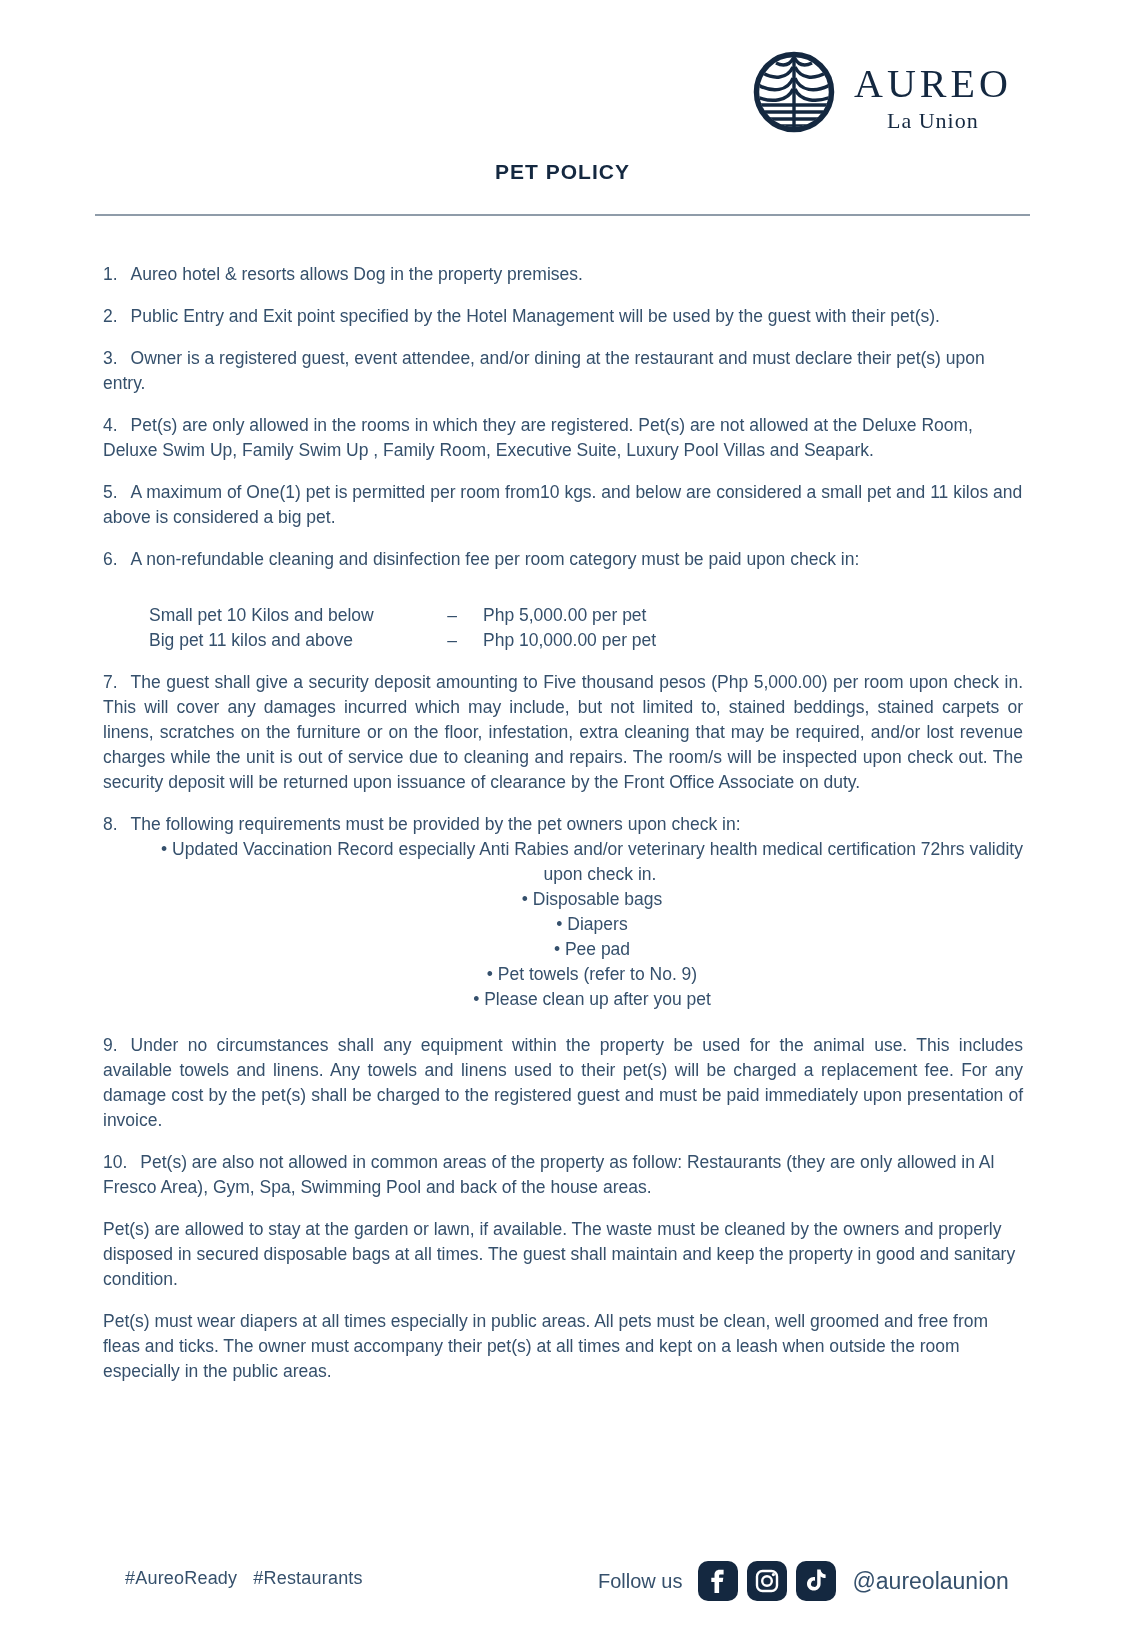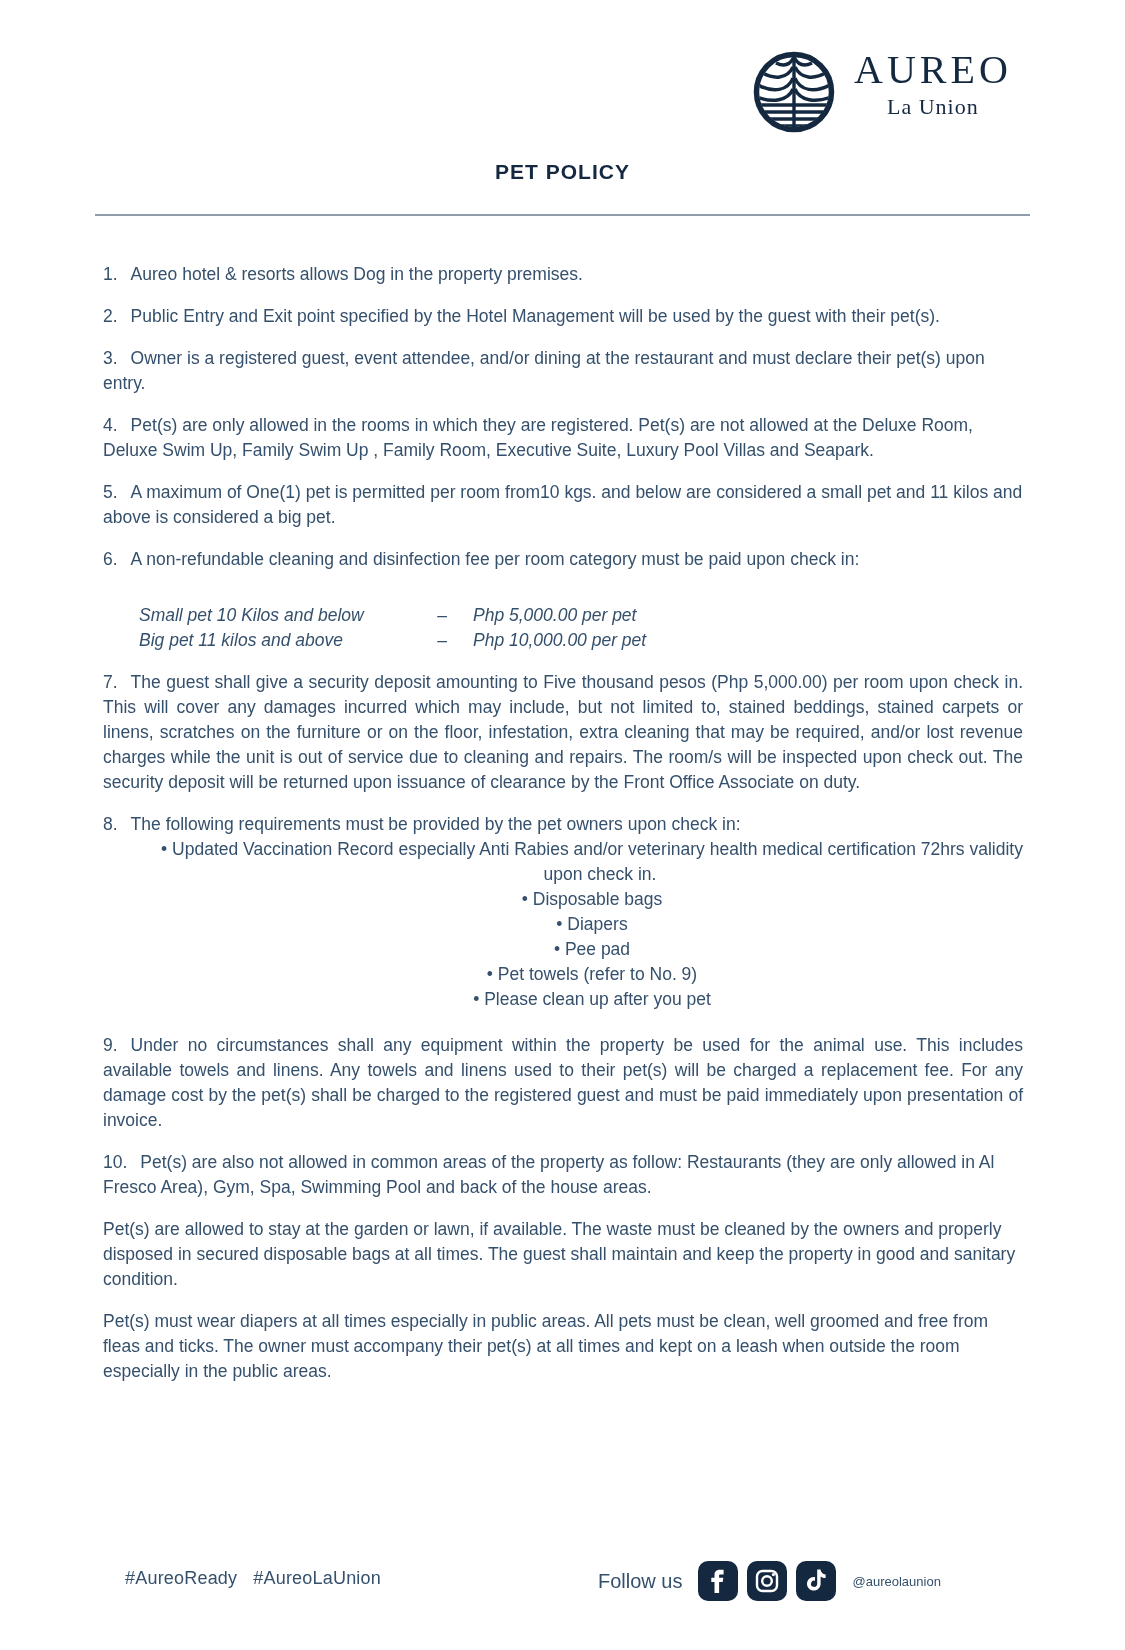--- a/index.html
+++ b/index.html
@@ -9,21 +9,21 @@
     width:1125px; height:1650px;
     background:#ffffff;
     font-family:"Liberation Sans", sans-serif;
     color:#35506c;
     overflow:hidden;
   }
 
   
   .logo-group {
     position:absolute; top:50px; left:752px;
-    display:flex; align-items:flex-start; gap:18px;
+    display:flex; align-items:flex-end; gap:18px;
   }
   .logo-mark svg { display:block; }
   .wordmark { text-align:center; color:#142840; }
   .brand-name {
     font-family:"Liberation Serif", serif;
     font-size:40px; font-weight:400; letter-spacing:4px;
     color:#142840; line-height:1;
   }
   .brand-loc {
     font-family:"Liberation Serif", serif;
@@ -45,21 +45,21 @@
 
   
   .content {
     position:absolute; top:262px; left:103px; width:920px;
     font-size:17.5px; line-height:25px; font-weight:300;
   }
   .para { margin-bottom:17px; }
   .para.justify { text-align:justify; }
   .num { margin-right:13px; }
 
-  .fee-table { margin:2px 0 17px 36px;font-style:italic; }
+  .fee-table { margin:2px 0 17px 46px; }
   .fee-row { display:flex; line-height:25px; }
   .fee-label { width:272px; }
   .fee-sep { width:62px; text-align:center; }
 
   .req-list { margin:0 0 21px 0; padding:0; list-style:none; }
   .req-list li {
     padding-left:74px; text-indent:-16px;
     line-height:25px;
     text-align:center;
   }
@@ -79,21 +79,21 @@
     display:flex; align-items:center;
   }
   .follow-label { font-size:20px; margin-right:16px; line-height:50px; }
   .social-row { display:flex; gap:9px; align-items:center; }
   .social-icon {
     width:40px; height:40px; border-radius:10px;
     background:#142840; display:flex; align-items:center; justify-content:center;
     cursor:pointer;
   }
   .social-icon svg { display:block; }
-  .handle { font-size:13px; margin-left:16px; }
+  .handle { font-size:23px; margin-left:16px; }
 </style>
 </head>
 <body>
 
 <div class="page">
 
   <div class="logo-group">
     <div class="logo-mark">
       <svg width="84" height="84" viewBox="0 0 84 84" fill="none">
         <defs>
@@ -194,21 +194,21 @@
 
     <p class="para">Pet(s) are allowed to stay at the garden or lawn, if available. The waste must be cleaned by the owners and properly disposed in secured disposable bags at all times. The guest shall maintain and keep the property in good and sanitary condition.</p>
 
     <p class="para">Pet(s) must wear diapers at all times especially in public areas. All pets must be clean, well groomed and free from fleas and ticks. The owner must accompany their pet(s) at all times and kept on a leash when outside the room especially in the public areas.</p>
 
   </div>
 
   <div class="footer">
     <div class="hashtags">
       <span>#AureoReady</span>
-      <span>#AureoLaUnion</span>
+      <span>#Restaurants</span>
     </div>
     <div class="follow-group">
       <span class="follow-label">Follow us</span>
       <div class="social-row">
         <div class="social-icon">
           <svg width="40" height="40" viewBox="0 0 40 40">
             <path fill="#ffffff" d="M22.6 13.4h3V8.8h-3.9c-3.4 0-5.2 2.1-5.2 5.3v2.6h-3.2v4.4h3.2V32h4.6V21.1h3.6l.6-4.4h-4.2v-2c0-.9.4-1.3 1.5-1.3z"></path>
           </svg>
         </div>
         <div class="social-icon">

